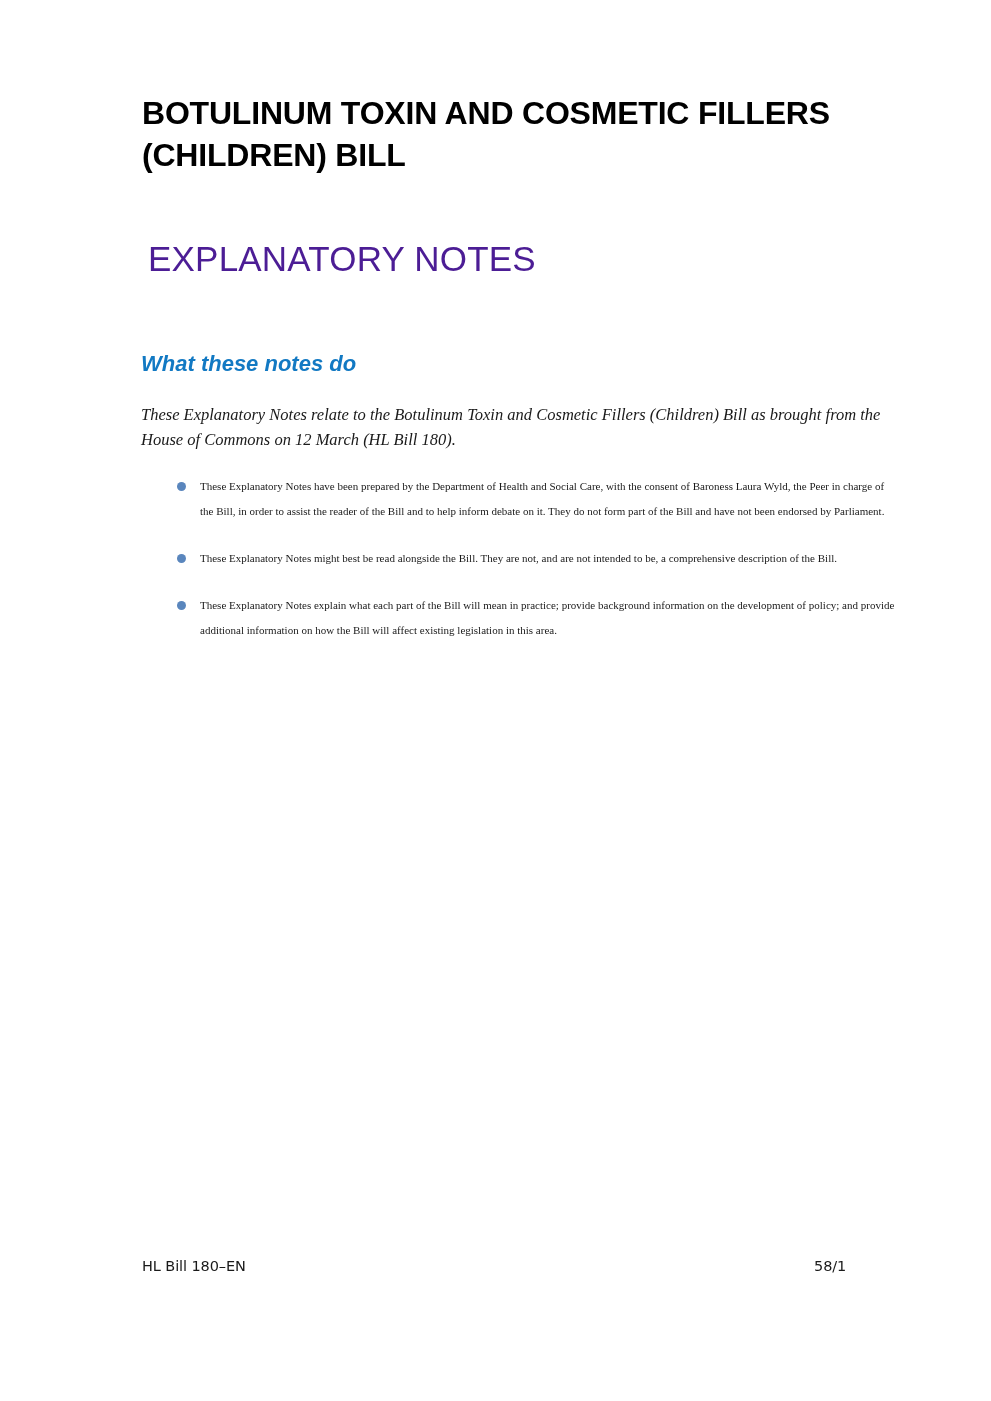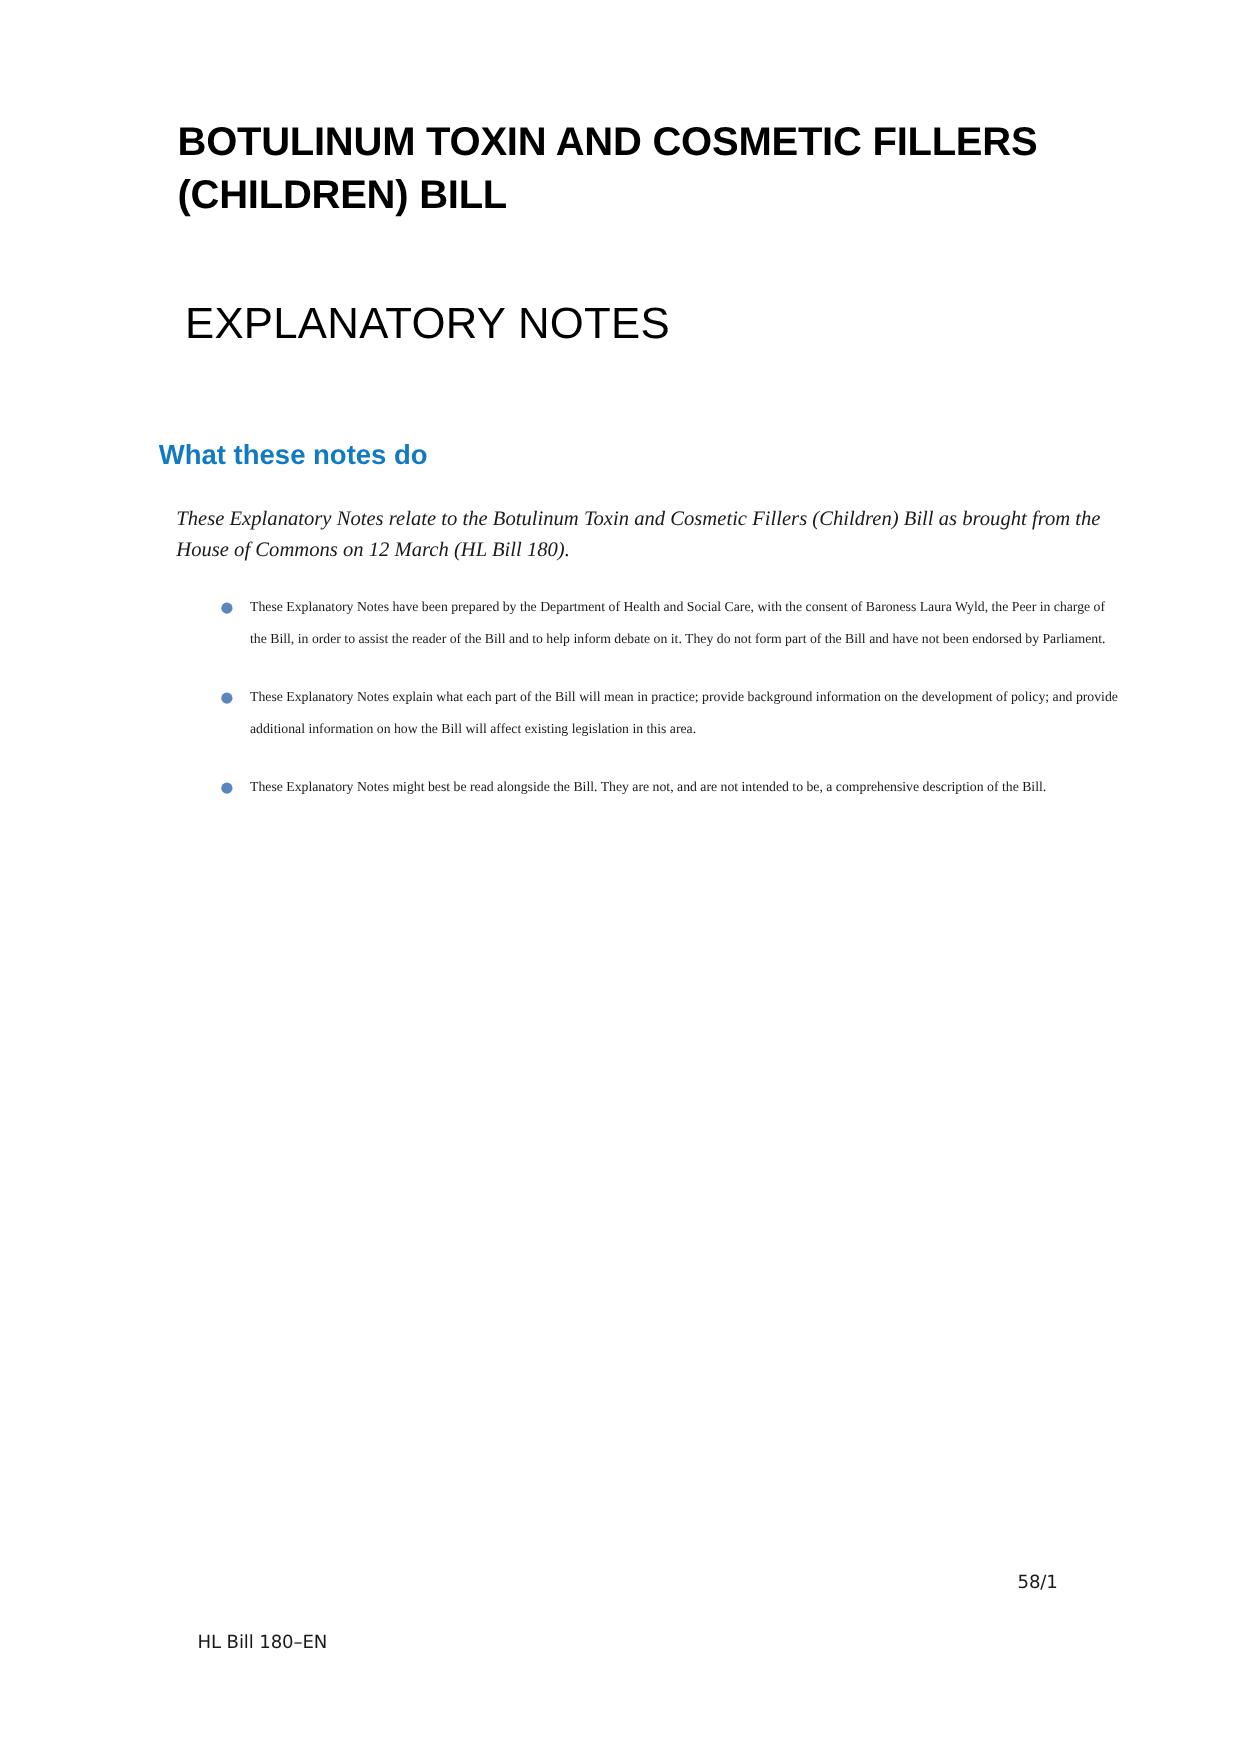--- a/index.html
+++ b/index.html
@@ -35,36 +35,37 @@
   .doc-subtitle {
     position: absolute;
     left: 148px;
     top: 238px;
     width: 700px;
     font-family: "Liberation Sans", sans-serif;
     font-weight: normal;
     font-size: 35px;
     line-height: 42px;
     letter-spacing: 0.2px;
-    color: #000000;
+    color: #4c1d95;
     margin: 0;
   }
 
   
   .section-heading {
     position: absolute;
-    left: 127px;
+    left: 141px;
     top: 350px;
     width: 700px;
     font-family: "Liberation Sans", sans-serif;
     font-weight: bold;
     font-size: 22px;
     line-height: 28px;
     color: #1279c3;
     margin: 0;
+    font-style: italic;
   }
 
   
   .body-area {
     position: absolute;
     left: 141px;
     top: 402px;
     width: 758px;
   }
 
@@ -111,24 +112,23 @@
     left: 142px;
     right: 92px;
     top: 1258px;
     height: 24px;
     font-family: "DejaVu Sans", sans-serif;
     font-size: 14.5px;
     color: #1a1a1a;
   }
   .footer-left {
     position: absolute;
-    left: 16px;
+    left: 0;
     top: 0;
     letter-spacing: -0.1px;
-    margin-top: 48px;
   }
   .footer-right {
     position: absolute;
     left: 640px;
     top: 0;
     letter-spacing: -0.1px;
     margin-left: 32px;
   }
 </style>
 </head>
@@ -148,26 +148,26 @@
 
     <ul class="bullet-list">
 
       <li class="bullet-item">
         <span class="bullet-dot"></span>
         <span>These Explanatory Notes have been prepared by the Department of Health and Social Care, with the consent of Baroness Laura Wyld, the Peer in charge of the Bill, in order to assist the reader of the Bill and to help inform debate on it. They do not form part of the Bill and have not been endorsed by Parliament.</span>
       </li>
 
       <li class="bullet-item">
         <span class="bullet-dot"></span>
-        <span>These Explanatory Notes explain what each part of the Bill will mean in practice; provide background information on the development of policy; and provide additional information on how the Bill will affect existing legislation in this area.</span>
+        <span>These Explanatory Notes might best be read alongside the Bill. They are not, and are not intended to be, a comprehensive description of the Bill.</span>
       </li>
 
       <li class="bullet-item">
         <span class="bullet-dot"></span>
-        <span>These Explanatory Notes might best be read alongside the Bill. They are not, and are not intended to be, a comprehensive description of the Bill.</span>
+        <span>These Explanatory Notes explain what each part of the Bill will mean in practice; provide background information on the development of policy; and provide additional information on how the Bill will affect existing legislation in this area.</span>
       </li>
 
     </ul>
   </div>
 
   <div class="footer">
     <span class="footer-left">HL Bill 180–EN</span>
     <span class="footer-right">58/1</span>
   </div>
 

